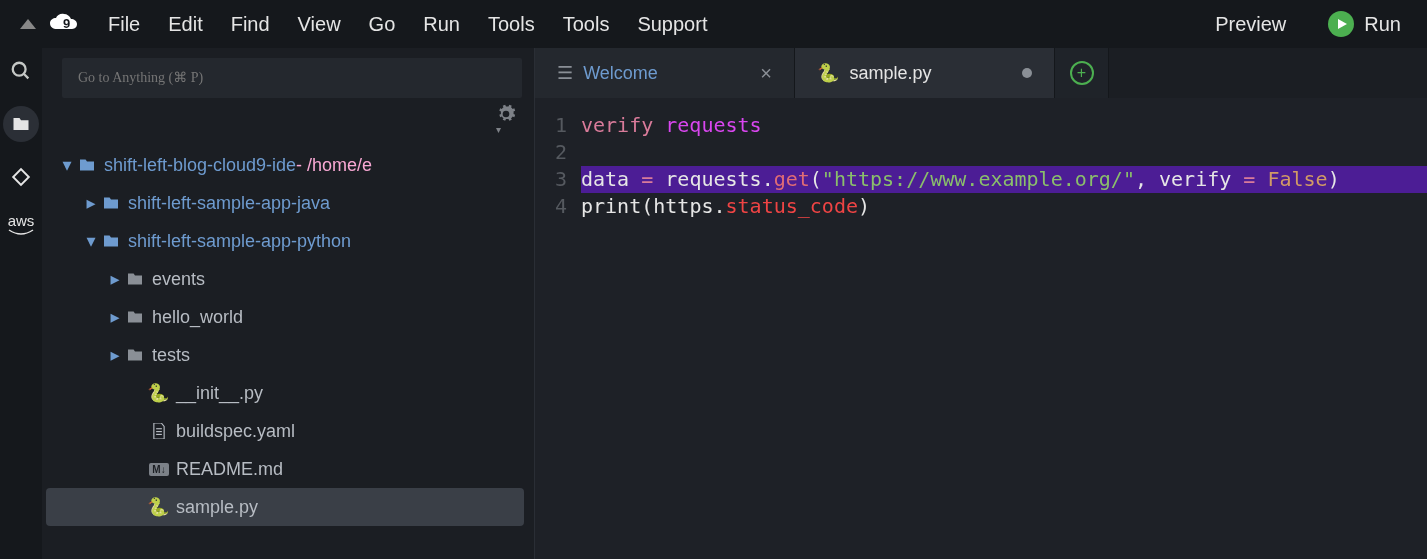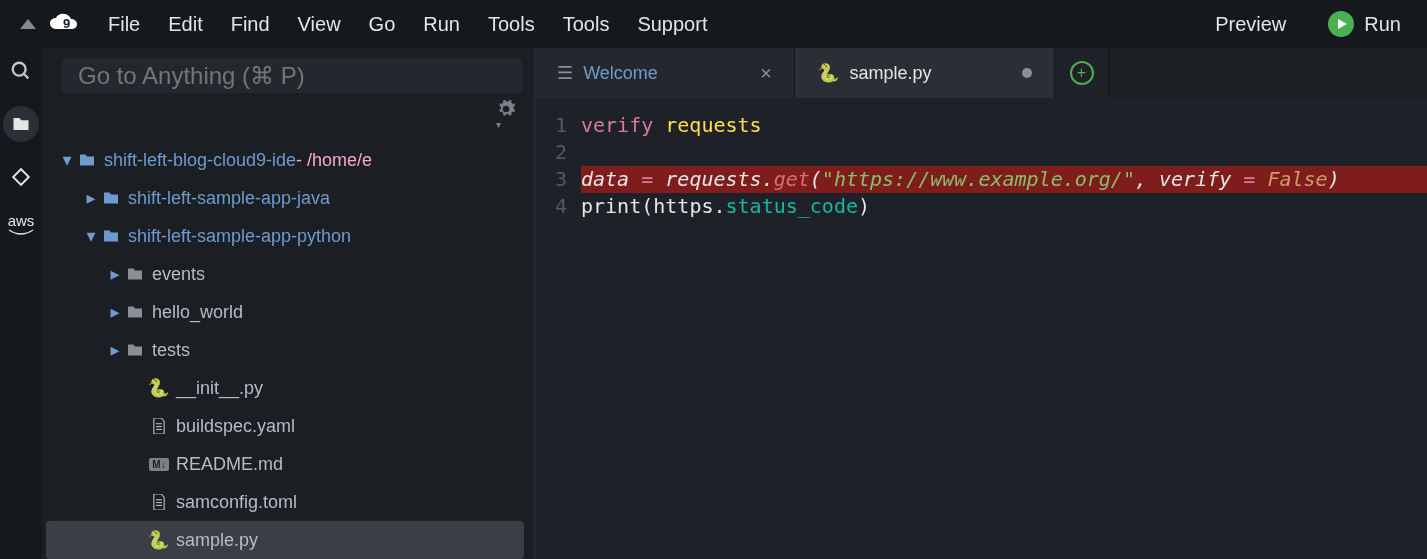--- a/index.html
+++ b/index.html
@@ -44,21 +44,21 @@
   display: flex; flex-direction: column; align-items: center; gap: 24px; padding-top: 12px;
 }
 .leftrail .rail-icon { color: #aaa; cursor: pointer; }
 .rail-circle { width: 36px; height: 36px; border-radius: 50%; background: #2b2f36; display:flex; align-items:center; justify-content:center; }
 .sidebar { width: 492px; background: #1b1e23; display: flex; flex-direction: column; }
 .goto {
   margin: 10px 12px 0 20px; height: 40px; background: #24282e;
   display: flex; align-items: center; padding: 0 16px;
   color: #8a8f96; font-size: 18px; border-radius: 2px;
 }
-.goto input { background: transparent; border: none; outline: none; color: #8a8f96; font-size: 24px; width: 100%; }
+.goto input { background: transparent; border: none; outline: none; color: #8a8f96; font-size: 14px; width: 100%; font-family: Liberation Serif, serif; }
 .gear-row { display: flex; justify-content: flex-end; padding: 6px 18px 0 0; color: #7d8187; }
 .tree { padding: 4px 0 0 4px; font-size: 18px; }
 .tree-row {
   display: flex; align-items: center; height: 38px; padding-left: 0;
   color: #6e9bcf; cursor: pointer; white-space: nowrap;
 }
 .tree-row.selected { background: #3a3f47; border-radius: 4px; margin: 0 10px 0 0; }
 .tw { display:inline-block; width:18px; text-align:center; color:#6e9bcf; }
 .folder-icon, .file-icon { display:inline-flex; width:22px; margin-right:6px; align-items:center; justify-content:center; }
 .folder-blue svg { fill:#6e9bcf; }
@@ -89,28 +89,28 @@
 }
 .plus-circle {
   width:24px; height:24px; border-radius:50%; border:2px solid #4caf50;
   display:flex; align-items:center; justify-content:center; color:#4caf50; font-size:16px; line-height:1;
 }
 .code { flex:1; display:flex; font-family: "Menlo","Consolas",monospace; font-size:20px; padding-top:14px; background:#1e2127; }
 .gutter { width:46px; text-align:right; padding-right:14px; color:#55595f; user-select:none; }
 .gutter div { height:27px; line-height:27px; }
 .lines { flex:1; }
 .lines .line { height:27px; line-height:27px; white-space:pre; }
-.lines .line.hl { background:#7f1d1d;font-style:italic; }
+.lines .line.hl { background:#4c1d95; }
 .tok-kw { color:#d97b9a; }
-.tok-def { color:#fde047; }
+.tok-def { color:#d946ef; }
 .tok-op { color:#d97b9a; }
 .tok-fn { color:#e06c75; }
 .tok-str { color:#8abf6b; }
 .tok-const { color:#d19a66; }
-.tok-attr { color:#14b8a6;text-align:center; }
+.tok-attr { color:#ef4444;text-align:center; }
 .tok-id { color:#e6e6e6; }
 .tok-pn { color:#e6e6e6; }
 svg { display:block; }
 </style>
 </head>
 <body>
 
 <div class="topbar">
   <div class="menu-left">
     <span class="collapse-btn">
@@ -250,32 +250,20 @@
           </span>
         <span>buildspec.yaml</span>
       </div>
       <div class="tree-row indent3 gray">
         <span class="tw"></span>
         <span class="file-icon">
             <span class="md-badge">M↓</span>
           </span>
         <span>README.md</span>
       </div>
-      <div class="tree-row indent3 gray">
-        <span class="tw"></span>
-        <span class="file-icon doc-icon">
-            <svg width="14" height="16" viewBox="0 0 24 28">
-              <path d="M3 0h13l5 6v22H3z" fill="none" stroke="#b7bcc3" stroke-width="2"></path>
-              <line x1="7" y1="10" x2="17" y2="10" stroke="#b7bcc3" stroke-width="2"></line>
-              <line x1="7" y1="15" x2="17" y2="15" stroke="#b7bcc3" stroke-width="2"></line>
-              <line x1="7" y1="20" x2="17" y2="20" stroke="#b7bcc3" stroke-width="2"></line>
-            </svg>
-          </span>
-        <span>samconfig.toml</span>
-      </div>
       <div class="tree-row indent3 gray selected">
         <span class="tw"></span>
         <span class="file-icon py-icon">🐍</span>
         <span>sample.py</span>
       </div>
     </div>
   </div>
 
   <div class="editor-area">
     <div class="tabs">

